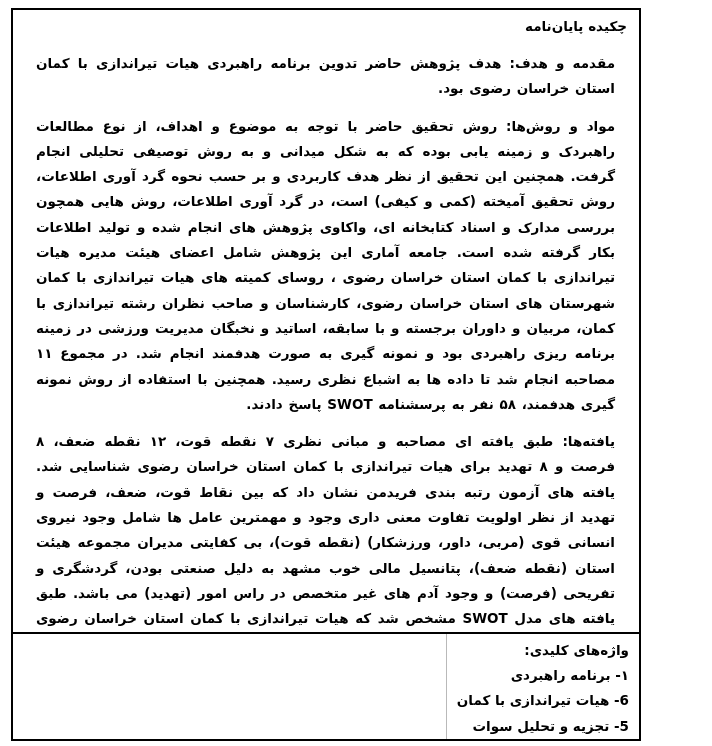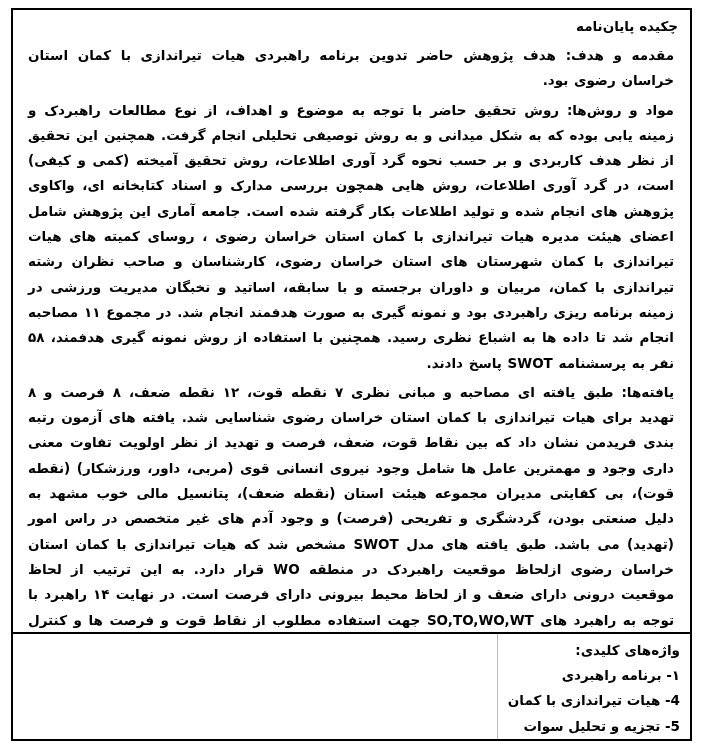--- a/index.html
+++ b/index.html
@@ -14,21 +14,21 @@
     background: #ffffff;
     font-family: "DejaVu Sans", sans-serif;
     color: #000000;
     direction: rtl;
     overflow: hidden;
   }
   .page-border {
     position: absolute;
     left: 11px;
     top: 8px;
-    width: 681px;
+    width: 630px;
     height: 733px;
     border: 2px solid #000000;
     box-sizing: border-box;
     display: flex;
     flex-direction: column;
   }
   .abstract-section {
     box-sizing: border-box;
     height: 624px;
     border-bottom: 2px solid #000000;
@@ -36,21 +36,21 @@
     overflow: hidden;
   }
   .abstract-title {
     font-size: 13.5px;
     font-weight: bold;
     line-height: 25px;
     text-align: right;
     margin: 0;
   }
   .para {
-    margin: 4px;
+    margin: 12px;
     font-size: 13.5px;
     font-weight: bold;
     line-height: 25.3px;
     text-align: justify;
     text-align-last: right;
     word-spacing: 1px;
   }
   .plabel {
     font-weight: bold;
   }
@@ -96,20 +96,20 @@
       <p class="para"><span class="plabel">مواد و روش‌ها:</span> <span>روش تحقیق حاضر با توجه به موضوع و اهداف، از نوع مطالعات راهبردک و زمینه یابی بوده که به شکل میدانی و به روش توصیفی تحلیلی انجام گرفت. همچنین این تحقیق از نظر هدف کاربردی و بر حسب نحوه گرد آوری اطلاعات، روش تحقیق آمیخته (کمی و کیفی) است،  در گرد آوری اطلاعات، روش هایی همچون بررسی مدارک و اسناد کتابخانه ای، واکاوی پژوهش های انجام شده و تولید اطلاعات بکار گرفته شده است. جامعه آماری این پژوهش شامل اعضای هیئت مدیره هیات تیراندازی با کمان استان خراسان رضوی ، روسای کمیته های هیات تیراندازی با کمان شهرستان های استان خراسان رضوی، کارشناسان و صاحب نظران رشته تیراندازی با کمان، مربیان و داوران برجسته و با سابقه، اساتید و نخبگان مدیریت ورزشی در زمینه برنامه ریزی راهبردی بود و نمونه گیری به صورت هدفمند انجام شد. در مجموع ۱۱ مصاحبه انجام شد تا داده ها به اشباع نظری رسید. همچنین با استفاده از روش نمونه گیری هدفمند، ۵۸ نفر به پرسشنامه SWOT پاسخ دادند.</span></p>
 
       <p class="para"><span class="plabel">یافته‌ها:</span> <span>طبق یافته ای مصاحبه و مبانی نظری ۷ نقطه قوت، ۱۲ نقطه ضعف، ۸ فرصت و ۸ تهدید برای  هیات تیراندازی با کمان استان خراسان رضوی شناسایی شد. یافته های آزمون رتبه بندی فریدمن نشان داد که بین نقاط قوت، ضعف، فرصت و تهدید از نظر اولویت تفاوت معنی داری وجود و مهمترین عامل ها شامل  وجود نیروی انسانی قوی (مربی، داور، ورزشکار) (نقطه قوت)، بی کفایتی مدیران مجموعه هیئت استان (نقطه ضعف)،  پتانسیل مالی خوب مشهد به دلیل صنعتی بودن، گردشگری و تفریحی (فرصت) و  وجود آدم های غیر متخصص در راس امور (تهدید) می باشد. طبق یافته های مدل SWOT مشخص شد که  هیات تیراندازی با کمان استان خراسان رضوی ازلحاظ موقعیت راهبردک در منطقه  WO قرار دارد. به این ترتیب از لحاظ موقعیت درونی دارای ضعف و از لحاظ محیط بیرونی دارای فرصت است. در نهایت ۱۴ راهبرد با توجه به راهبرد های SO,TO,WO,WT جهت استفاده مطلوب از نقاط قوت و فرصت ها و کنترل نقاط ضعف و تهدید ها ارائه گردید.</span></p>
 
     </div>
 
     <div class="keywords-row">
       <div class="keywords-cell">
         <div class="keywords-label">واژه‌های کلیدی:</div>
         <div class="keyword-item">۱- برنامه راهبردی</div>
-        <div class="keyword-item">4- هیات تیراندازی با کمان</div>
+        <div class="keyword-item">6- هیات تیراندازی با کمان</div>
         <div class="keyword-item">5- تجزیه و تحلیل سوات</div>
       </div>
       <div class="empty-cell"></div>
     </div>
 
   </div>
 </div>
 
 </body></html>

